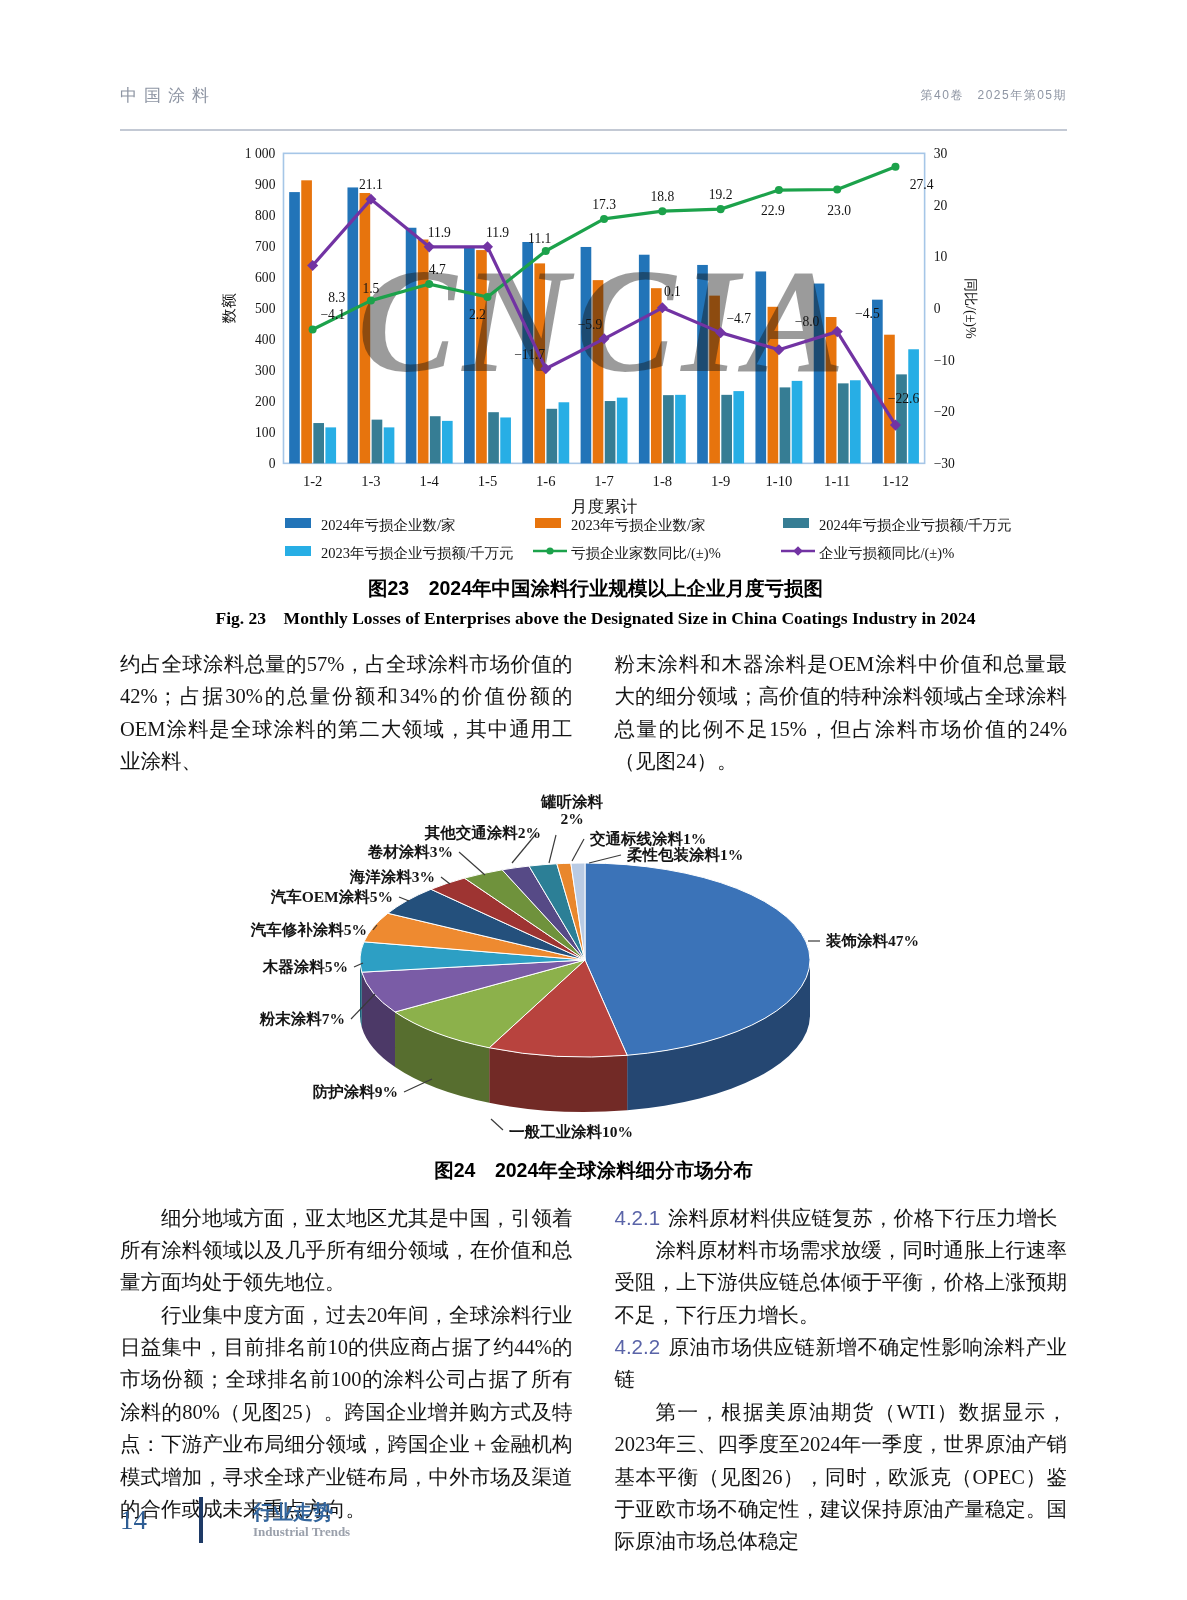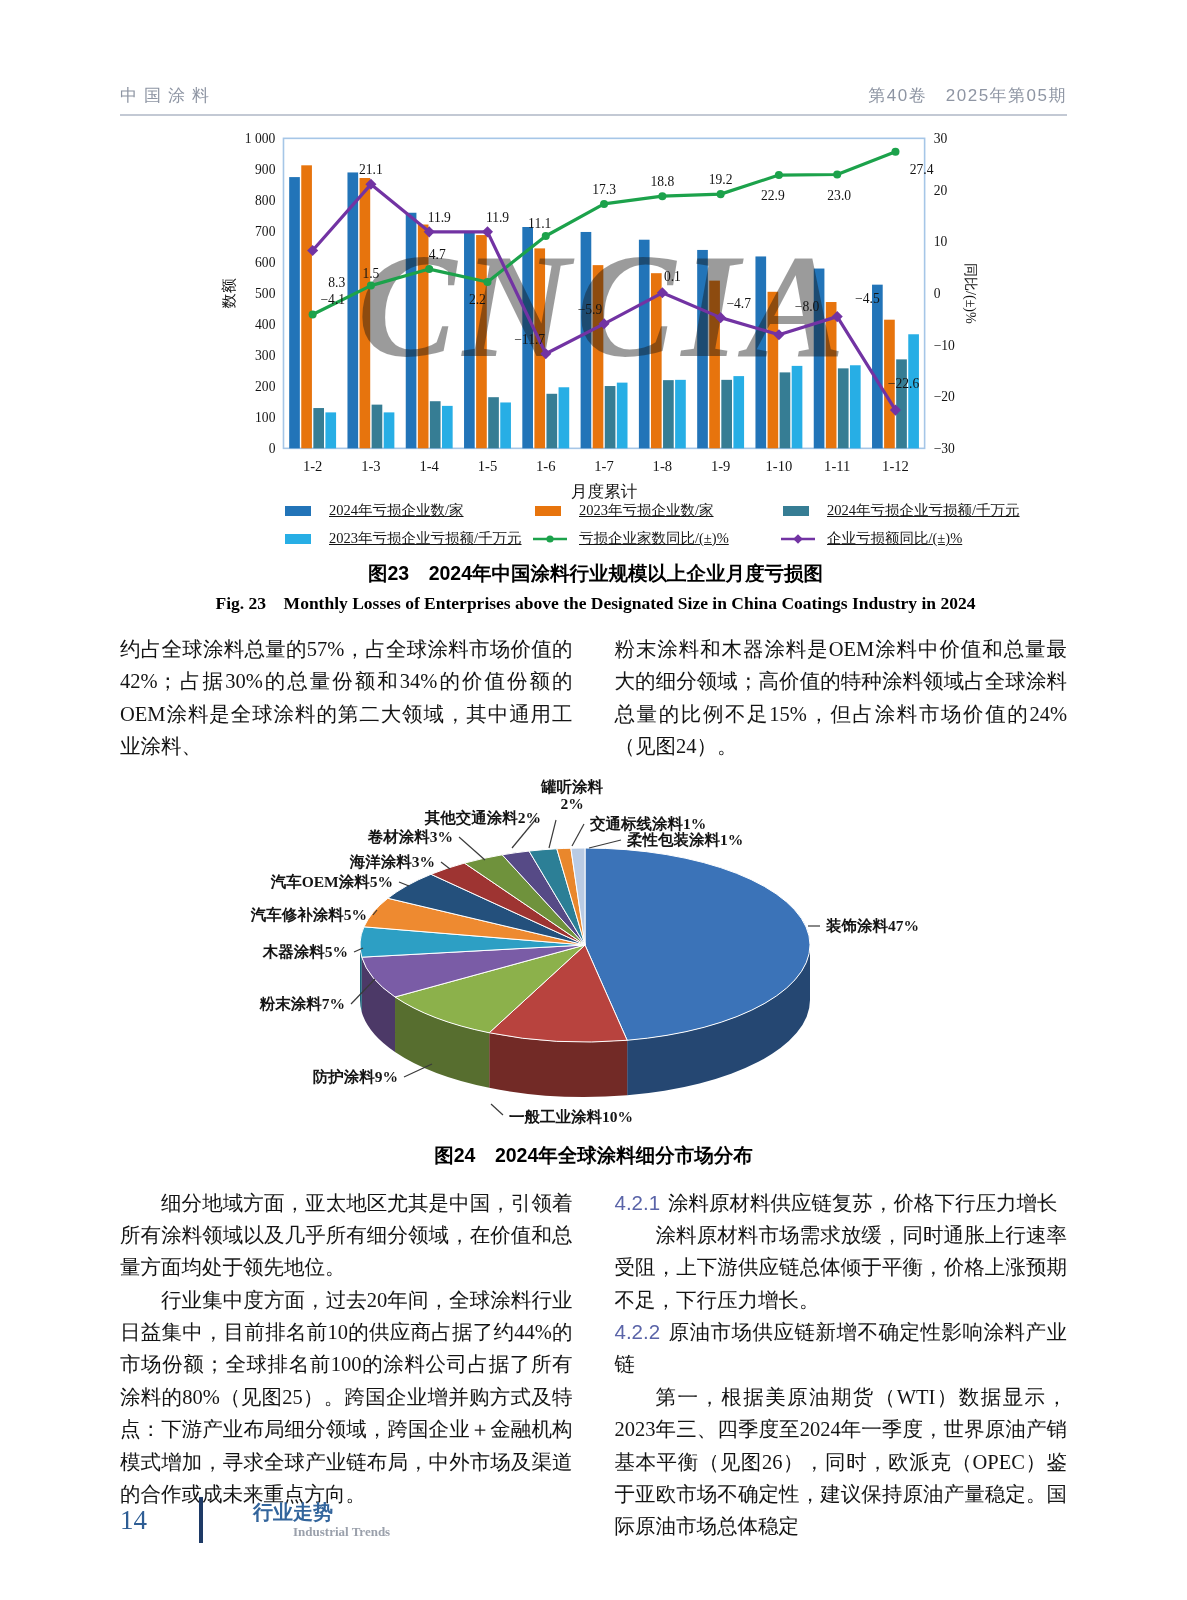--- a/index.html
+++ b/index.html
@@ -1,31 +1,31 @@
 <!DOCTYPE html>
 <html><head>
 <meta charset="utf-8">
 <style>
   html,body{margin:0;padding:0;background:#9a9a9a;}
   .page{position:relative;width:1187px;height:1600px;margin:0 auto;background:#ffffff;
         box-sizing:border-box;padding:84px 120px 0 120px;overflow:hidden;
         font-family:"Liberation Serif","DejaVu Serif",serif;color:#141414;}
   
   .hdr{display:flex;justify-content:space-between;align-items:center;
-       border-bottom:2.5px solid #c3c9d4;padding-bottom:7px;}
+       border-bottom:2.5px solid #c3c9d4;padding-bottom:22px;}
   .hdr .journal{font-family:"Liberation Sans","DejaVu Sans",sans-serif;font-size:17px;
        color:#8e95a3;letter-spacing:7px;}
-  .hdr .issue{font-family:"Liberation Sans","DejaVu Sans",sans-serif;font-size:17px;
+  .hdr .issue{font-family:"Liberation Sans","DejaVu Sans",sans-serif;font-size:12px;
        color:#8e95a3;letter-spacing:1.5px;}
   
   .chart1-wrap{margin-top:10px;margin-left:88px;width:775px;}
   .chart1-wrap svg text{font-family:"Liberation Serif","DejaVu Serif",serif;fill:#141414;}
   .legend{display:grid;grid-template-columns:250px 248px 272px;row-gap:9px;
           margin:-12px 0 0 75px;font-size:14.5px;align-items:center;}
-  .lg-item{display:flex;align-items:center;gap:12px;white-space:nowrap;text-decoration:underline;}
+  .lg-item{display:flex;gap:4px;white-space:nowrap;}
   
   .cap-cn{margin-top:12px;text-align:center;font-family:"Liberation Sans","DejaVu Sans",sans-serif;
           font-weight:bold;font-size:19.5px;color:#000;}
   .cap-en{margin-top:4px;text-align:center;font-weight:bold;font-size:17.5px;color:#000;}
   
   .two-col{display:grid;grid-template-columns:1fr 1fr;column-gap:42px;margin-top:18px;}
   .two-col p{margin:0;font-size:20.5px;line-height:1.58;text-align:justify;}
   .indent{text-indent:2em;}
   
   .pie-wrap{margin-top:15px;width:947px;}
@@ -35,21 +35,21 @@
   .h42{font-family:"Liberation Sans","DejaVu Sans",sans-serif;font-weight:bold;
        font-size:19.5px;color:#5560a2;margin:0 0 6px 0;line-height:1.55;}
   .hsub{font-size:19px;margin:2px 0 4px 0;line-height:1.6;}
   .hsub .num{font-family:"Liberation Sans","DejaVu Sans",sans-serif;color:#5a64a8;margin-right:8px;}
   
   .footer{position:absolute;left:120px;top:1497px;display:flex;align-items:center;gap:40px;}
   .footer .pgnum{font-size:27px;color:#2e5d94;margin-right:12px;}
   .footer .fbar{width:4px;height:46px;background:#1e3a66;margin-right:10px;}
   .footer .fcn{font-family:"Liberation Sans","DejaVu Sans",sans-serif;font-weight:bold;
                font-size:20px;color:#33659c;line-height:1.15;}
-  .footer .fen{font-size:13px;color:#9aa0ab;font-weight:bold;margin-left:40px;}
+  .footer .fen{font-size:13px;color:#9aa0ab;font-weight:bold;}
 </style>
 </head>
 <body>
 
 <div class="page">
 
   <div class="hdr">
     <span class="journal">中国涂料</span>
     <span class="issue">第40卷　2025年第05期</span>
   </div>

